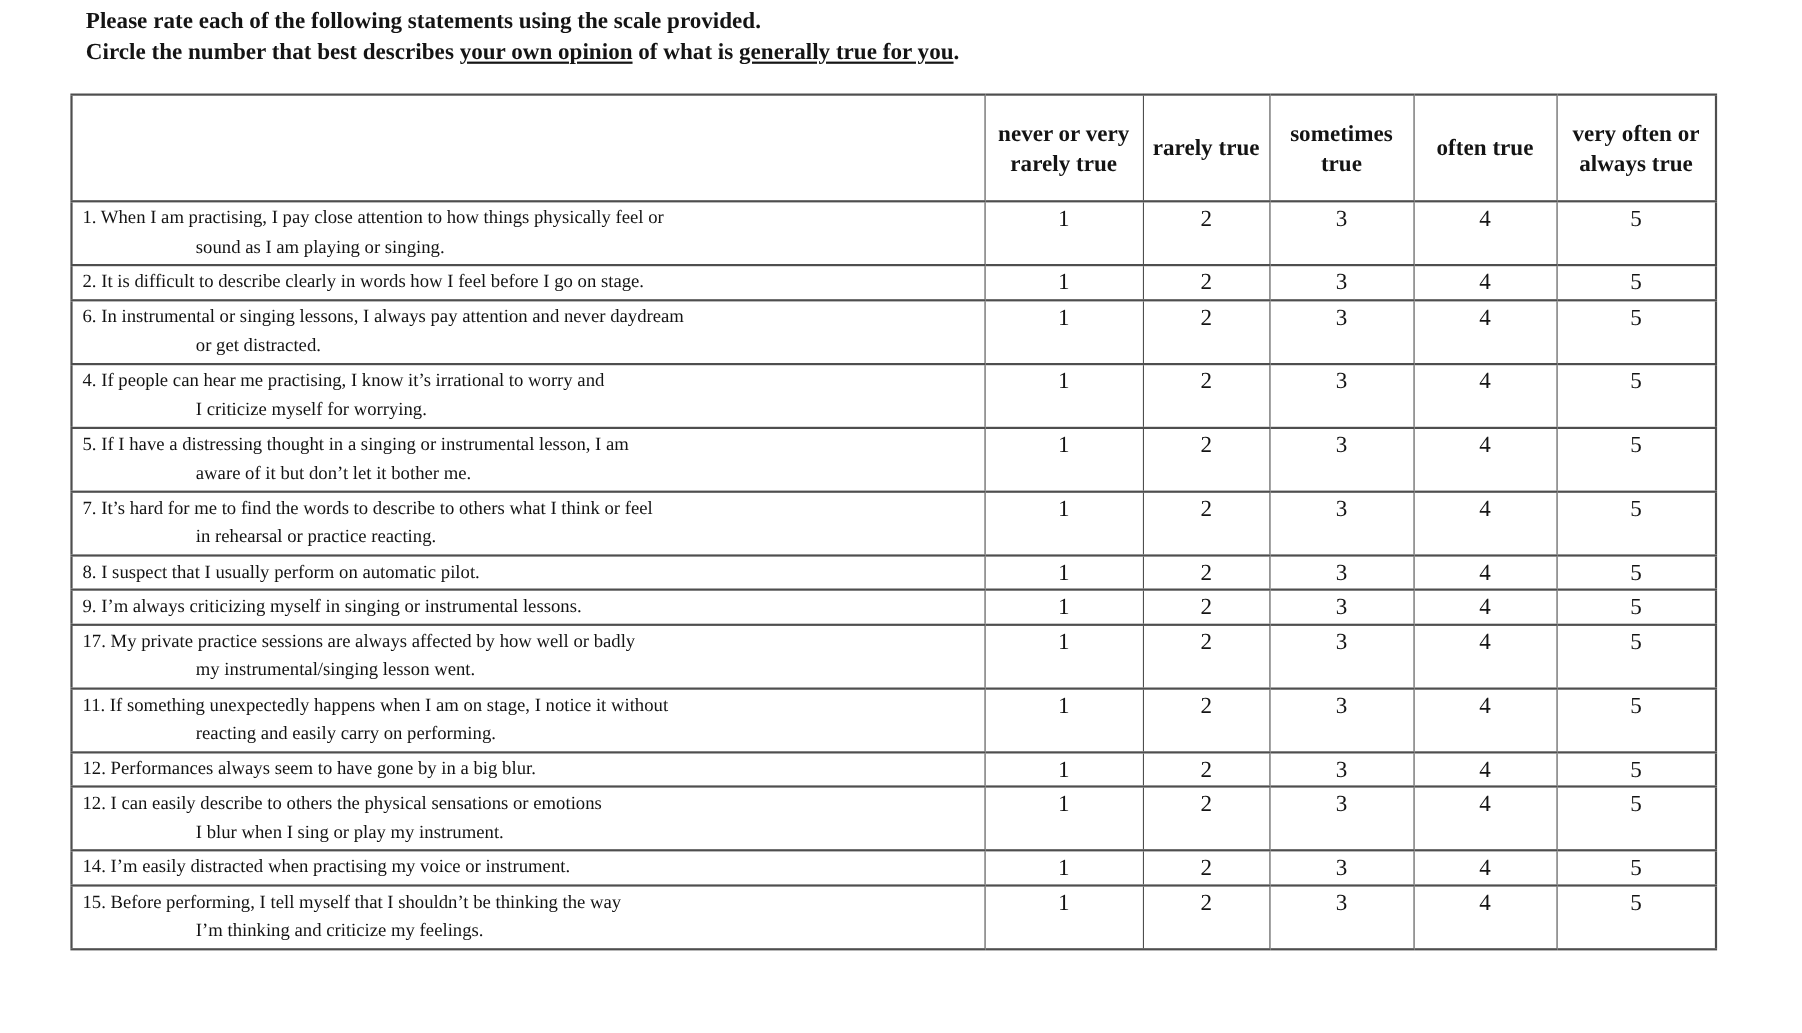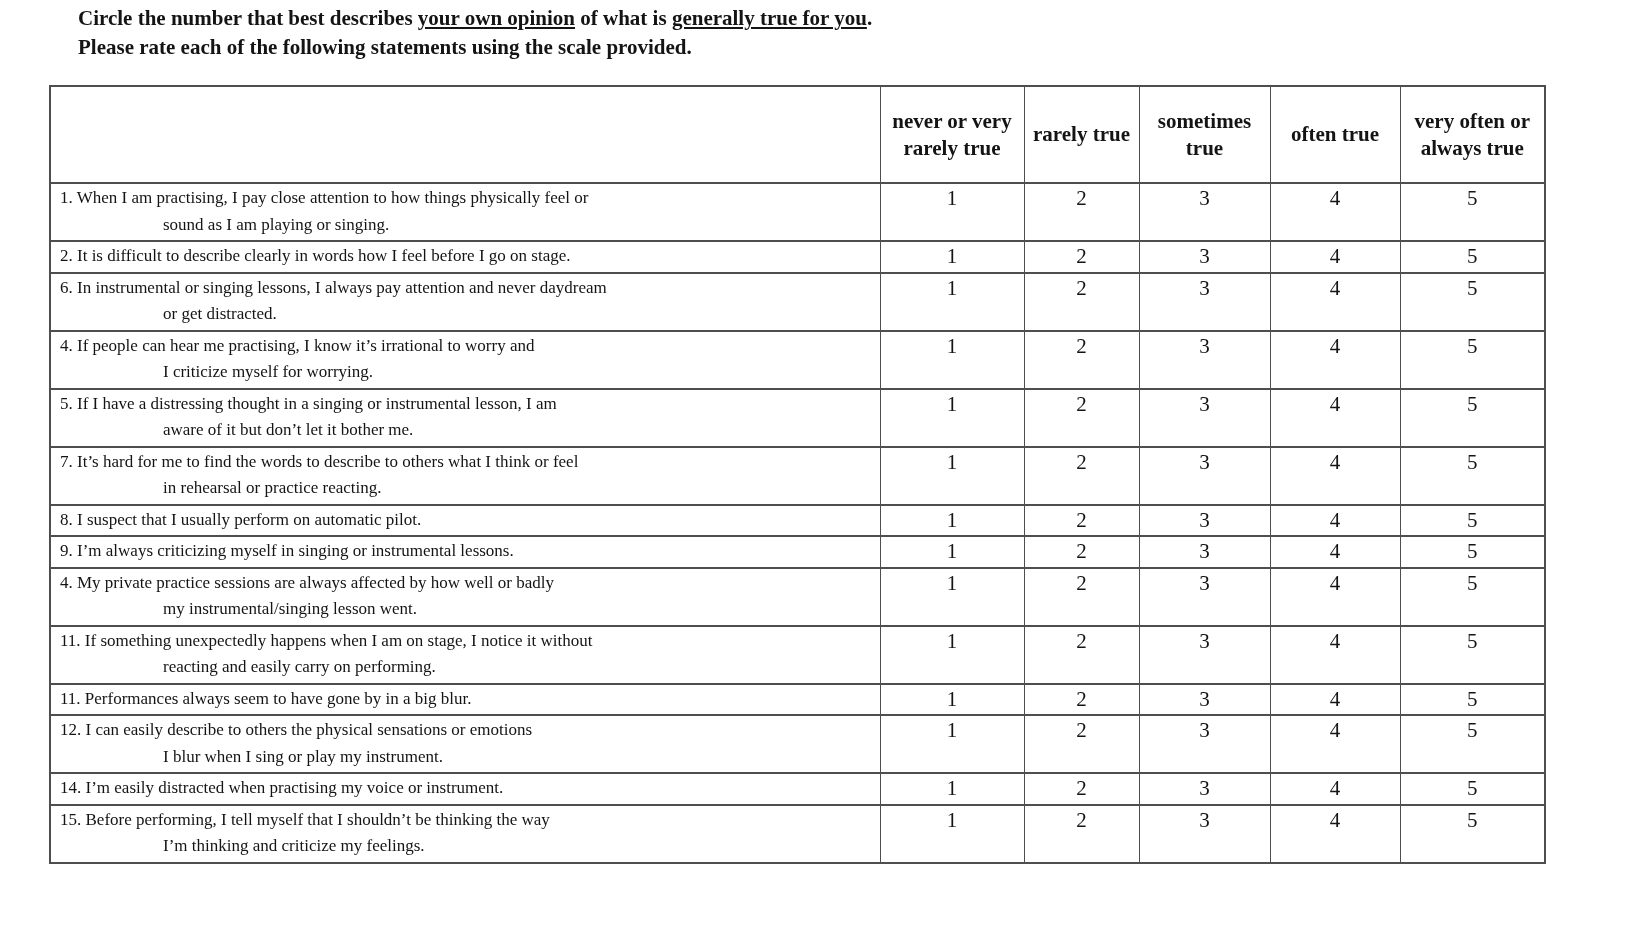--- a/index.html
+++ b/index.html
@@ -24,21 +24,21 @@
     font-weight: bold;
     line-height: 29px;
     white-space: nowrap;
   }
   .intro .u {
     text-decoration: underline;
     text-underline-offset: 2px;
   }
   table.survey {
     position: absolute;
-    left: 49px;
+    left: 64px;
     top: 85px;
     width: 1495px;
     border-collapse: collapse;
     table-layout: fixed;
   }
   table.survey th,
   table.survey td {
     border: 1.6px solid #4e4e4e;
     border-top-width: 2px;
     border-bottom-width: 2px;
@@ -74,24 +74,24 @@
     vertical-align: top;
     line-height: 25px;
     padding-top: 2px;
   }
 </style>
 </head>
 <body>
 
 <div class="intro">
   <div>
-    <span>Circle the number that best describes </span><span class="u">your own opinion</span><span> of what is </span><span class="u">generally true for you</span><span>.</span>
+    <span>Please rate each of the following statements using the scale provided.</span>
   </div>
   <div>
-    <span>Please rate each of the following statements using the scale provided.</span>
+    <span>Circle the number that best describes </span><span class="u">your own opinion</span><span> of what is </span><span class="u">generally true for you</span><span>.</span>
   </div>
 </div>
 
 <table class="survey">
   <colgroup>
     <col style="width:830px">
     <col style="width:144px">
     <col style="width:115px">
     <col style="width:131px">
     <col style="width:130px">
@@ -188,21 +188,21 @@
           <div class="l1">9. I’m always criticizing myself in singing or instrumental lessons.</div>
         </td>
         <td class="num">1</td>
         <td class="num">2</td>
         <td class="num">3</td>
         <td class="num">4</td>
         <td class="num">5</td>
       </tr>
       <tr>
         <td class="stmt">
-          <div class="l1">4. My private practice sessions are always affected by how well or badly</div>
+          <div class="l1">17. My private practice sessions are always affected by how well or badly</div>
           <div class="l2">my instrumental/singing lesson went.</div>
         </td>
         <td class="num">1</td>
         <td class="num">2</td>
         <td class="num">3</td>
         <td class="num">4</td>
         <td class="num">5</td>
       </tr>
       <tr>
         <td class="stmt">
@@ -210,21 +210,21 @@
           <div class="l2">reacting and easily carry on performing.</div>
         </td>
         <td class="num">1</td>
         <td class="num">2</td>
         <td class="num">3</td>
         <td class="num">4</td>
         <td class="num">5</td>
       </tr>
       <tr>
         <td class="stmt">
-          <div class="l1">11. Performances always seem to have gone by in a big blur.</div>
+          <div class="l1">12. Performances always seem to have gone by in a big blur.</div>
         </td>
         <td class="num">1</td>
         <td class="num">2</td>
         <td class="num">3</td>
         <td class="num">4</td>
         <td class="num">5</td>
       </tr>
       <tr>
         <td class="stmt">
           <div class="l1">12. I can easily describe to others the physical sensations or emotions</div>

